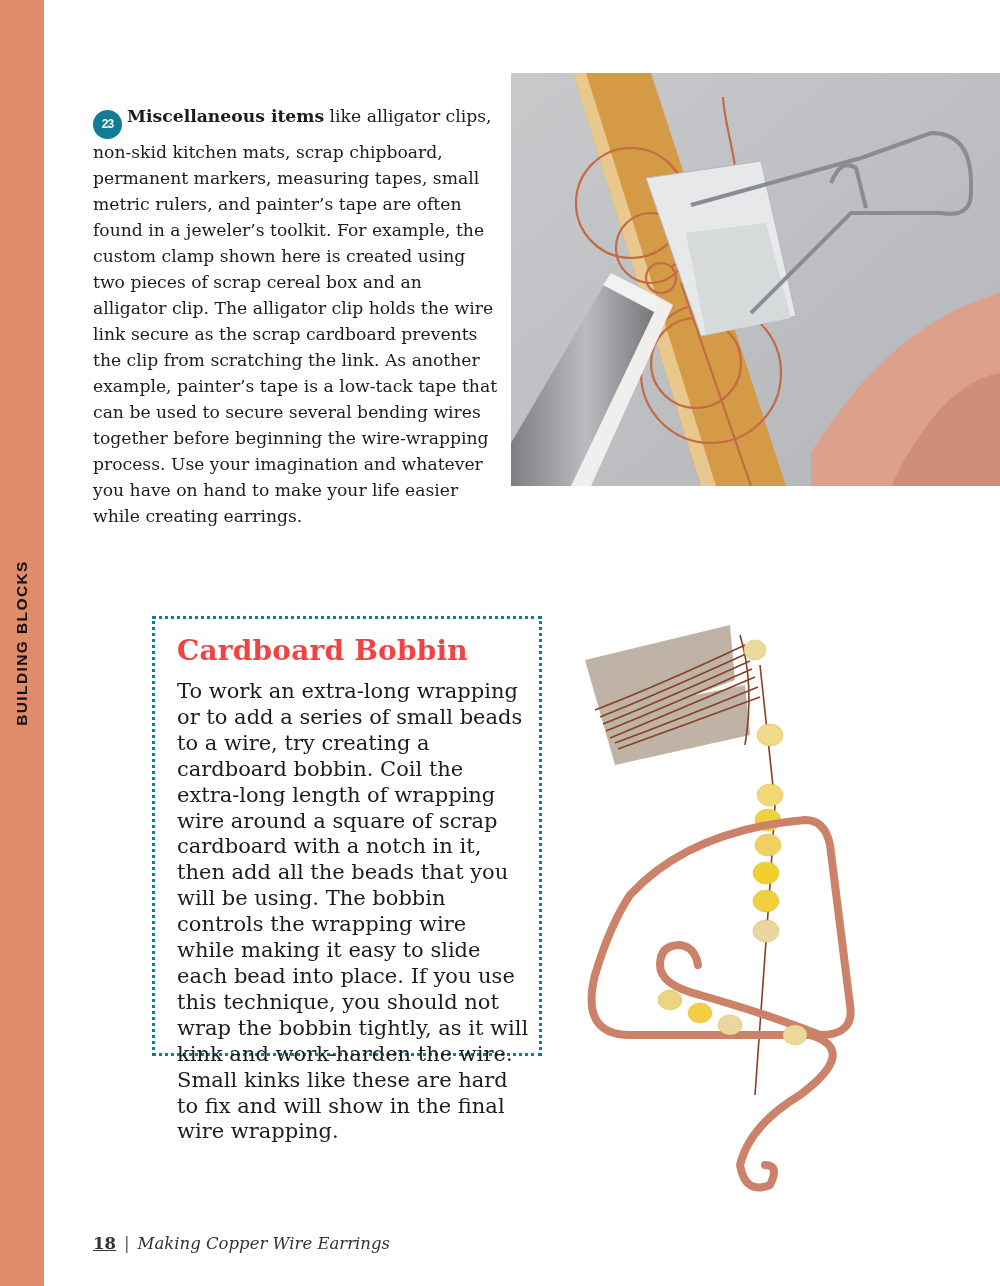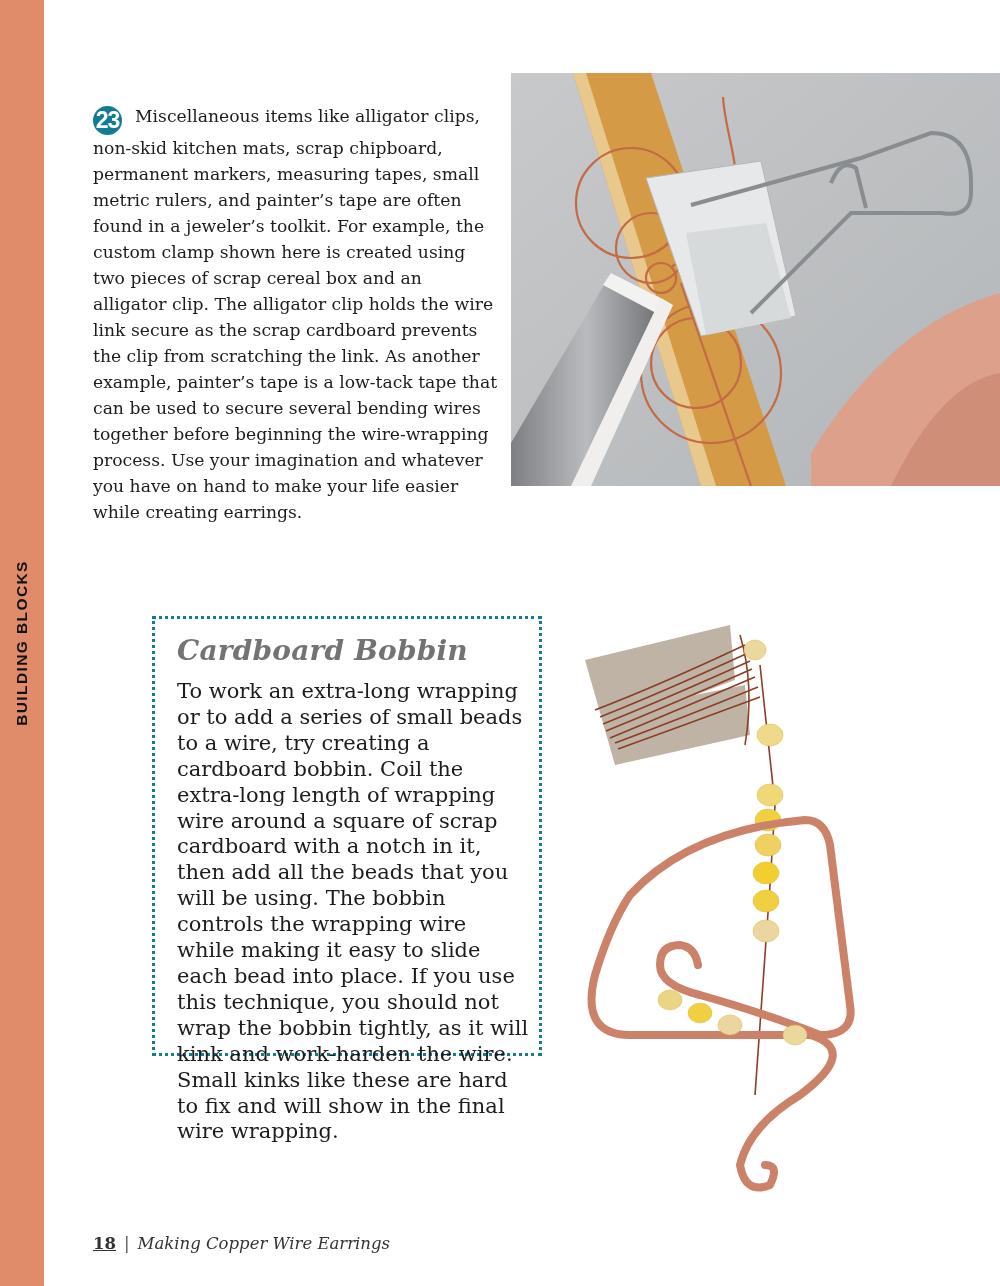--- a/index.html
+++ b/index.html
@@ -4,29 +4,29 @@
 <style>
   html, body { margin:0; padding:0; }
   body { width:1000px; height:1286px; position:relative; background:#ffffff; overflow:hidden;
          font-family:"DejaVu Serif", "Liberation Serif", serif; color:#1c1c1c; }
   .side-band { position:absolute; left:0; top:0; width:44px; height:1286px; background:#e08c6a; }
   .side-label { position:absolute; left:22px; top:643px; transform:translate(-50%,-50%) rotate(-90deg);
                 font-family:"Liberation Sans", sans-serif; font-weight:bold; font-size:15.5px;
                 letter-spacing:1.4px; color:#111; white-space:nowrap; }
   .main-text { position:absolute; left:93px; top:103px; width:405px; font-size:17.2px; line-height:26px; }
   .step-badge { display:inline-block; width:29px; height:29px; border-radius:50%; background:#117d95;
-                color:#fff; font-family:"Liberation Sans", sans-serif; font-weight:bold; font-size:23px;
+                color:#fff; font-family:"Liberation Sans", sans-serif; font-weight:bold; font-size:12px;
                 line-height:29px; text-align:center; vertical-align:-6px; margin-right:5px; letter-spacing:-1px; }
-  .bold-lead { font-weight:normal;margin-left:8px; }
+  .bold-lead { font-weight:bold; }
   .photo-top { position:absolute; left:511px; top:73px; width:489px; height:413px; background:#bfc2c4; overflow:hidden; }
   .photo-bottom { position:absolute; left:570px; top:625px; width:300px; height:625px; overflow:hidden; }
   .callout { position:absolute; left:152px; top:616px; width:390px; height:440px;
              border:3px dotted #117d95; box-sizing:border-box; }
-  .callout-title { position:absolute; left:22px; top:15px; font-style:italic; font-weight:bold;
-                   font-size:28px; color:#737373; letter-spacing:0.2px; }
+  .callout-title { position:absolute; left:22px; top:15px; font-weight:bold;
+                   font-size:28px; color:#ef4444; letter-spacing:0.2px; }
   .callout-body { position:absolute; left:22px; top:60px; width:352px; font-size:21px; line-height:25.9px; }
   .footer { position:absolute; left:93px; top:1234px; font-size:16.5px; color:#333; }
   .footer .page-num { font-weight:bold;text-decoration:underline; }
   .footer .sep { margin:0 8px; color:#555; }
   .footer .book-title { font-style:italic;text-align:right; }
 </style>
 </head>
 <body>
 
 <div class="side-band">

